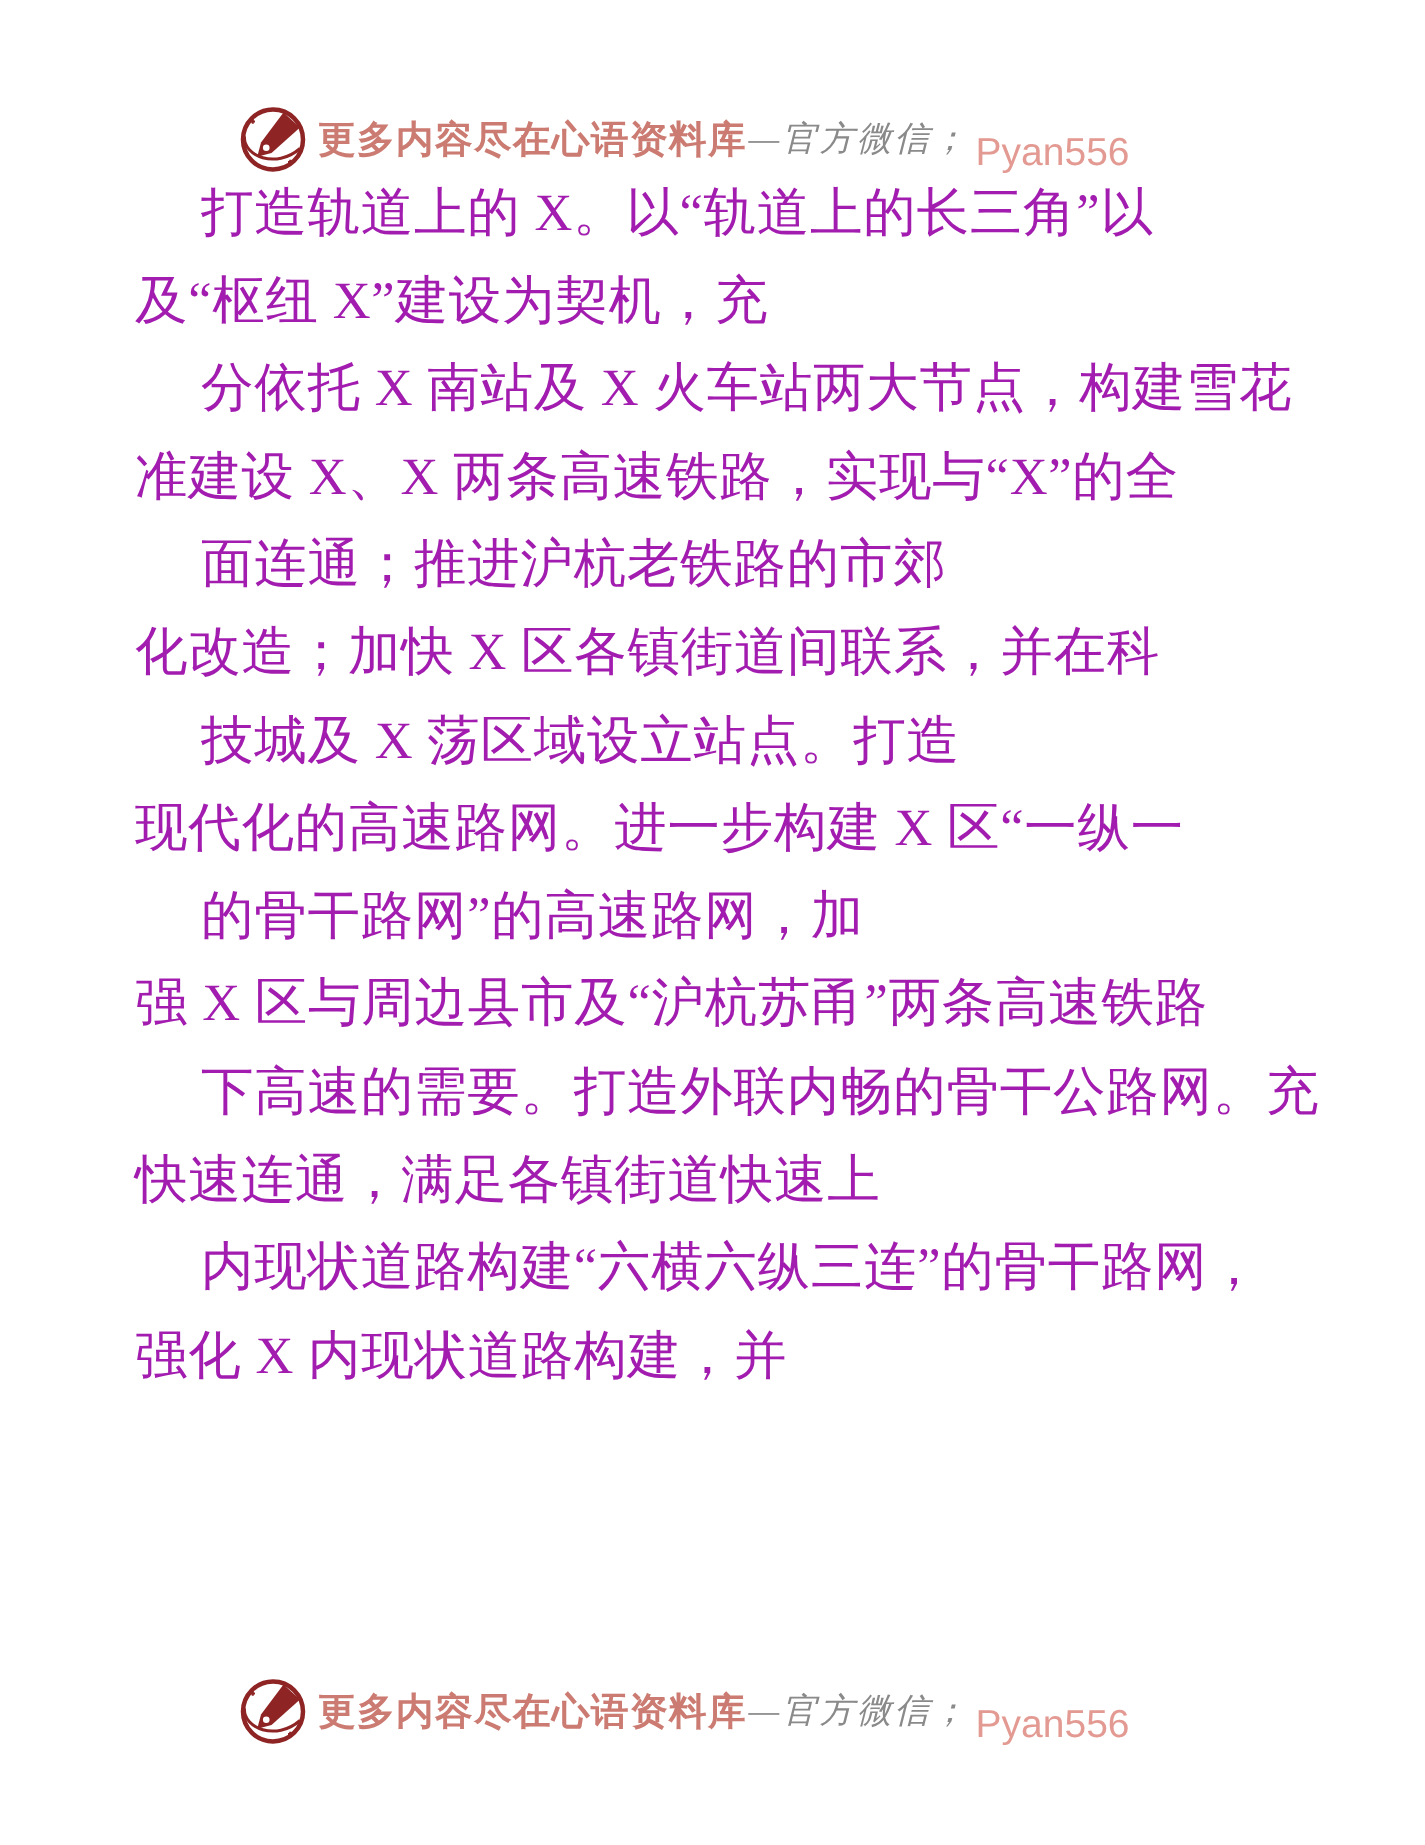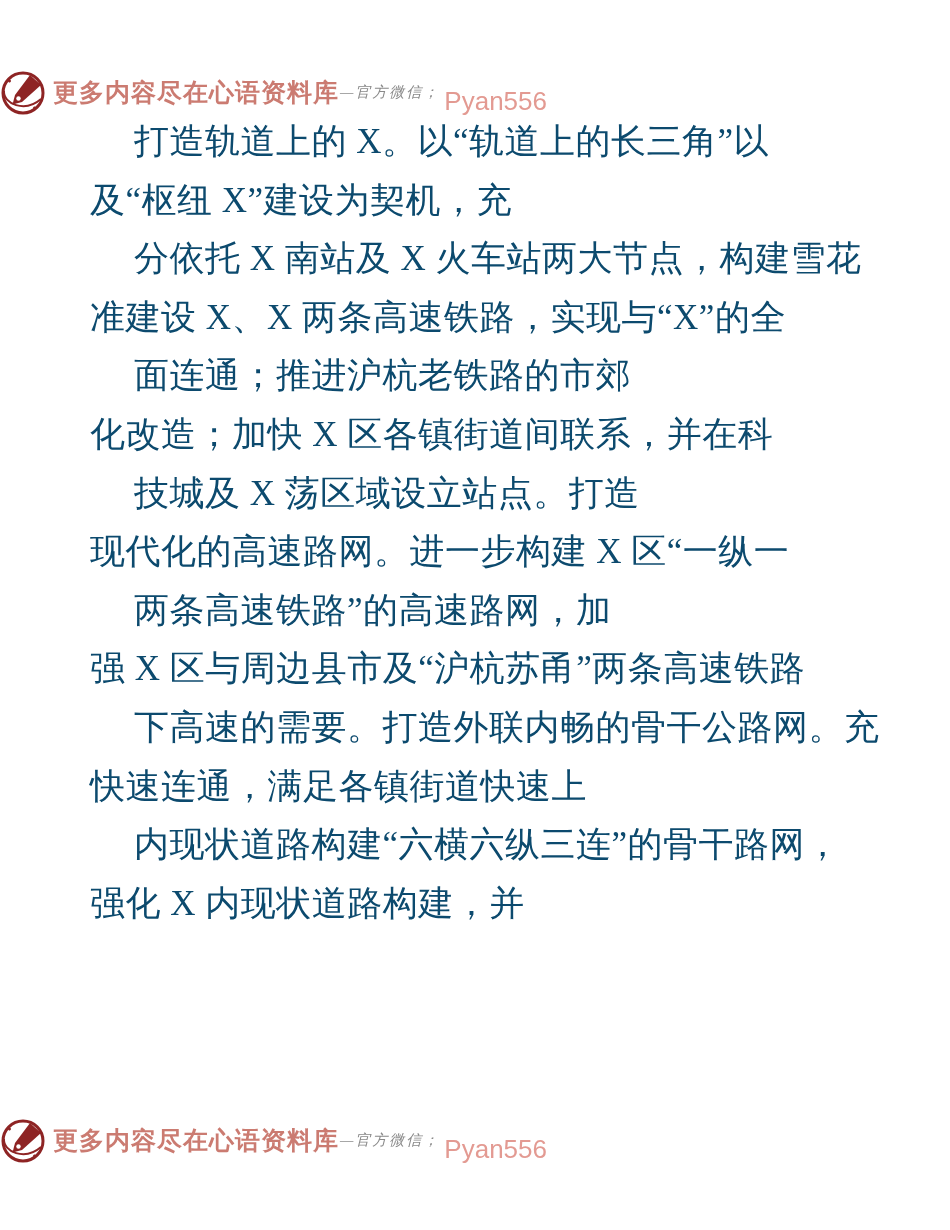--- a/index.html
+++ b/index.html
@@ -12,39 +12,40 @@
     position: relative;
     width: 950px; height: 1230px;
     background: #ffffff;
     overflow: hidden;
   }
   
   .watermark {
     position: absolute;
     left: 0; width: 912px;
     display: flex;
+    justify-content: center;
     align-items: center;
   }
   .watermark.top    { top: 68px;  }
   .watermark.bottom { top: 1116px; }
   .wm-logo {
     width: 46px; height: 46px;
     margin-right: 7px;
     flex: 0 0 auto;
   }
   .wm-brand {
     color: var(--brand-color, #cb7b71);
     font-size: 25px;
     font-weight: bold;
     letter-spacing: 1px;
     white-space: pre;
   }
   .wm-sep {
     color: var(--separator-color, #8a8a8a);
-    font-size: 15px;
+    font-size: 23px;
     font-style: italic;
     letter-spacing: 2px;
     white-space: pre;
     margin-left: 1px;
   }
   .wm-id {
     color: var(--wechat-color, #e39a92);
     font-size: 26px;
     font-family: "Liberation Sans", sans-serif;
     white-space: pre;
@@ -77,30 +78,30 @@
       <circle cx="18.5" cy="28.5" r="2.2" fill="#ffffff"></circle>
       <path d="M4 21 C 3 34, 25 43, 41 29" fill="none" stroke="#8e2424" stroke-width="2"></path>
       <path d="M8 11 l3 0 M9.5 9.5 l0 3" stroke="#8e2424" stroke-width="1.4"></path>
       <path d="M33 38 l3 0 M34.5 36.5 l0 3" stroke="#8e2424" stroke-width="1.4"></path>
     </svg>
     <span class="wm-brand">更多内容尽在心语资料库</span>
     <span class="wm-sep">—官方微信；</span>
     <span class="wm-id">Pyan556</span>
   </div>
 
-  <main class="content" style="color: #0c4a6e;">
+  <main class="content" style="color: #a21caf;">
     <div class="tline">打造轨道上的 X。以“轨道上的长三角”以</div>
     <div class="tline">及“枢纽 X”建设为契机，充</div>
     <div class="tline">分依托 X 南站及 X 火车站两大节点，构建雪花</div>
     <div class="tline">准建设 X、X 两条高速铁路，实现与“X”的全</div>
     <div class="tline">面连通；推进沪杭老铁路的市郊</div>
     <div class="tline">化改造；加快 X 区各镇街道间联系，并在科</div>
     <div class="tline">技城及 X 荡区域设立站点。打造</div>
     <div class="tline">现代化的高速路网。进一步构建 X 区“一纵一</div>
-    <div class="tline">两条高速铁路”的高速路网，加</div>
+    <div class="tline">的骨干路网”的高速路网，加</div>
     <div class="tline">强 X 区与周边县市及“沪杭苏甬”两条高速铁路</div>
     <div class="tline">下高速的需要。打造外联内畅的骨干公路网。充</div>
     <div class="tline">快速连通，满足各镇街道快速上</div>
     <div class="tline">内现状道路构建“六横六纵三连”的骨干路网，</div>
     <div class="tline">强化 X 内现状道路构建，并</div>
   </main>
 
   <div class="watermark bottom">
     <svg class="wm-logo" viewBox="0 0 46 46">
       <circle cx="23" cy="23" r="20" fill="none" stroke="#8e2424" stroke-width="3"></circle>

